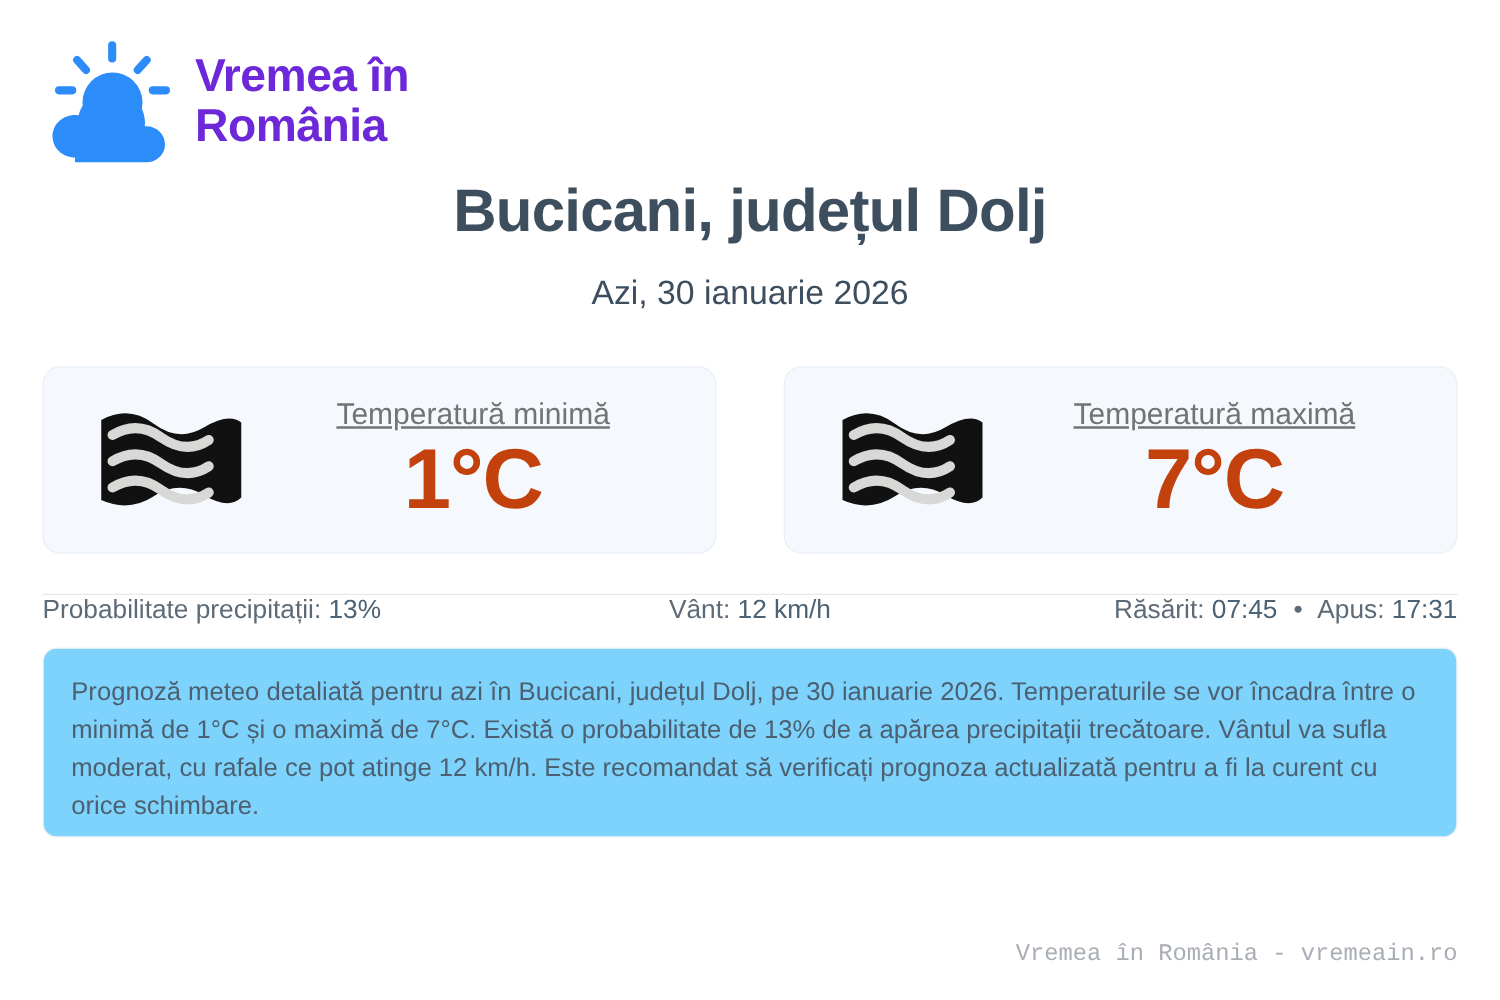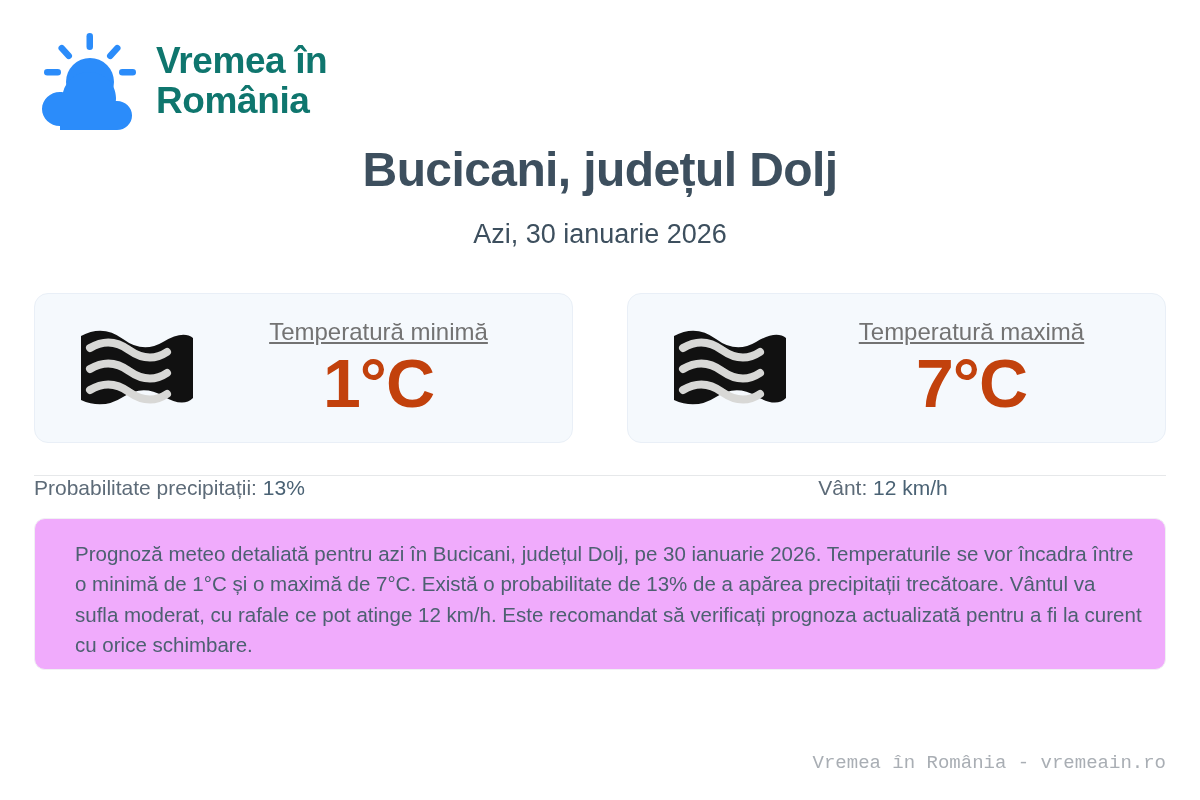--- a/index.html
+++ b/index.html
@@ -33,21 +33,21 @@
     width: 104px;
     height: 98px;
     flex: 0 0 104px;
     display: block;
   }
   .brand-name {
     font-size: 37px;
     font-weight: 700;
     line-height: 1.08;
     letter-spacing: -0.4px;
-    color: #0f766e;
+    color: #6d28d9;
     white-space: pre-line;
   }
 
   
   .page-title {
     margin-top: 32px;
     text-align: center;
     font-size: 48px;
     font-weight: 700;
     letter-spacing: -0.6px;
@@ -128,24 +128,24 @@
   .stat .val { color: #4a6274; }
   .sun-dot {
     display: inline-block;
     padding: 0 7px;
     color: #5d6b78;
   }
 
   
   .description {
     margin-top: 18px;
-    background: #f0abfc;
+    background: #7dd3fc;
     border: 1px solid #f0f1f3;
     border-radius: 11px;
-    padding: 20px 22px 22px 40px;
+    padding: 20px 22px 22px 22px;
     height: 152px;
   }
   .description p {
     font-size: 20.5px;
     line-height: 1.49;
     color: #4d6071;
   }
 
   
   .footer {
@@ -220,20 +220,27 @@
 
   <div class="stats">
     <div class="stat stat-precip">
       <span>Probabilitate precipitații:</span>
       <span class="val">13%</span>
     </div>
     <div class="stat stat-wind">
       <span>Vânt:</span>
       <span class="val">12 km/h</span>
     </div>
+    <div class="stat stat-sun">
+      <span>Răsărit:</span>
+      <span class="val">07:45</span>
+      <span class="sun-dot">•</span>
+      <span>Apus:</span>
+      <span class="val">17:31</span>
+    </div>
   </div>
 
   <div class="description">
     <p>Prognoză meteo detaliată pentru azi în Bucicani, județul Dolj, pe 30 ianuarie 2026. Temperaturile se vor încadra între o minimă de 1°C și o maximă de 7°C. Există o probabilitate de 13% de a apărea precipitații trecătoare. Vântul va sufla moderat, cu rafale ce pot atinge 12 km/h. Este recomandat să verificați prognoza actualizată pentru a fi la curent cu orice schimbare.</p>
   </div>
 
   <div class="footer">Vremea în România - vremeain.ro</div>
 
 </div>
 

